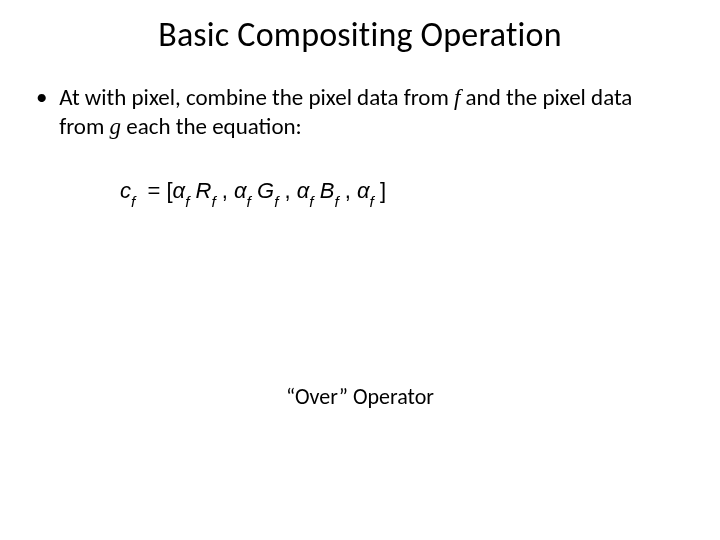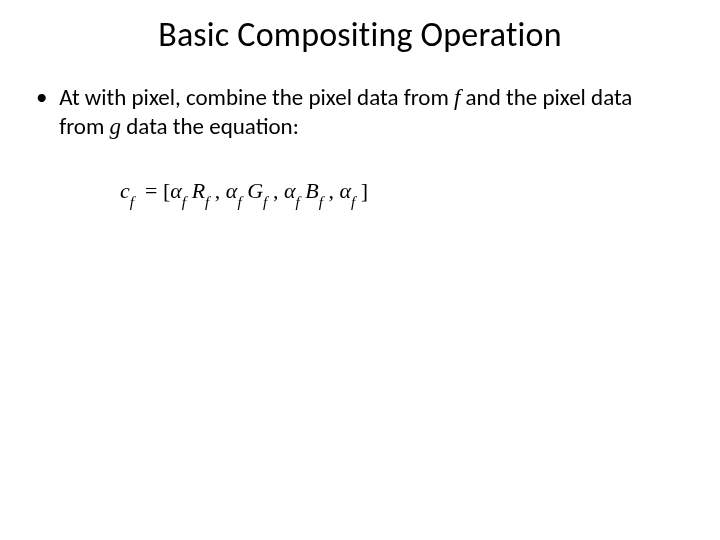--- a/index.html
+++ b/index.html
@@ -35,21 +35,21 @@
     vertical-align: top;
   }
   .bullet .text {
     display: inline-block;
     width: 620px;
   }
   .ital { font-style: italic; font-family: 'Times New Roman', serif; }
   .eqs {
     margin-top: 36px;
     margin-left: 120px;
-    font-family: Liberation Serif, serif;
+    font-family: Liberation Sans, sans-serif;
   }
   .eq-small {
     font-size: 22px;
     margin-bottom: 20px;
   }
   .eq-big {
     font-size: 30px;
     margin-top: 28px;
   }
   sub {
@@ -70,29 +70,30 @@
 </head>
 <body>
 
 <div class="slide">
 
   <div class="title">Basic Compositing Operation</div>
 
   <div class="bullet">
     <span class="dot">•</span>
     <span class="text">
-      <span>At with pixel, combine the pixel data from </span><span class="ital">f</span><span> and the pixel data from </span><span class="ital">g</span><span> data the equation:</span>
+      <span>At with pixel, combine the pixel data from </span><span class="ital">f</span><span> and the pixel data from </span><span class="ital">g</span><span> each the equation:</span>
     </span>
   </div>
 
   <div class="eqs">
 
     <div class="eq-small">
       <span style="font-style:italic">c</span><sub>f</sub>
       &nbsp;=&nbsp;[<span class="alpha">α</span><sub>f</sub> <span style="font-style:italic">R</span><sub>f</sub> , <span class="alpha">α</span><sub>f</sub> <span style="font-style:italic">G</span><sub>f</sub> , <span class="alpha">α</span><sub>f</sub> <span style="font-style:italic">B</span><sub>f</sub> , <span class="alpha">α</span><sub>f</sub> ]
     </div>
 
 
 
   </div>
 
+  <div class="caption">“Over” Operator</div>
 
 </div>
 
 </body></html>

